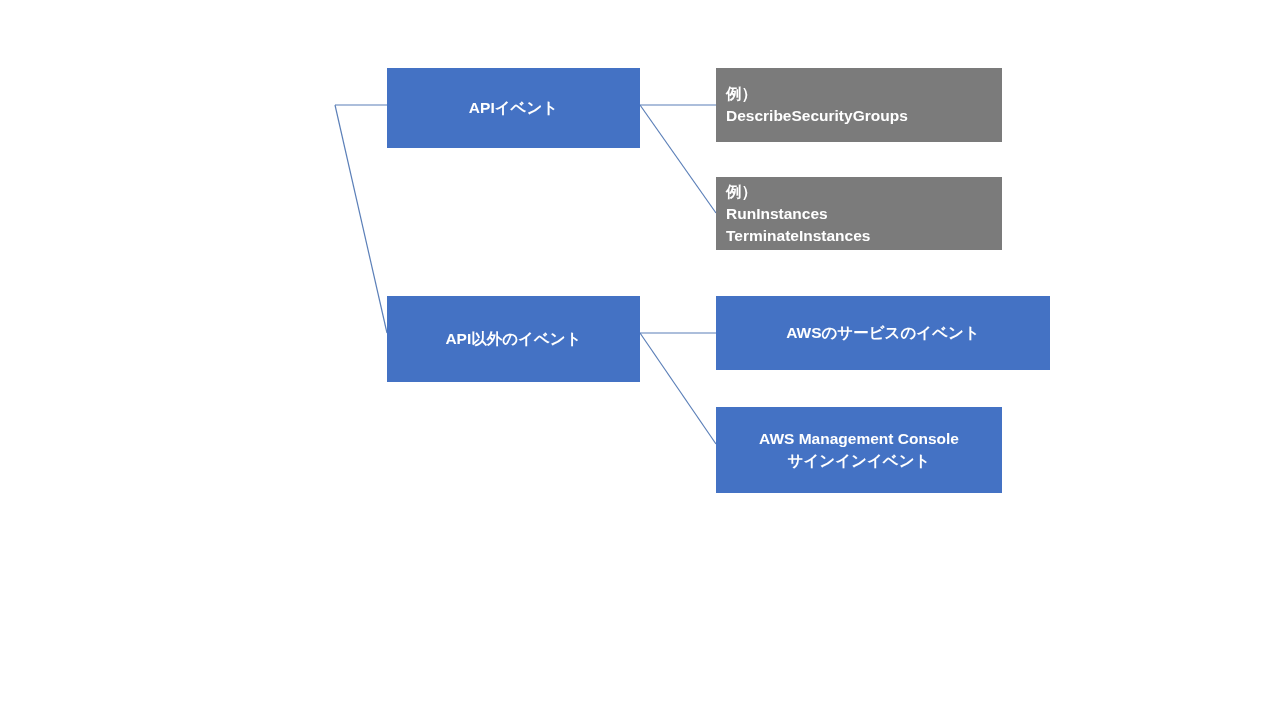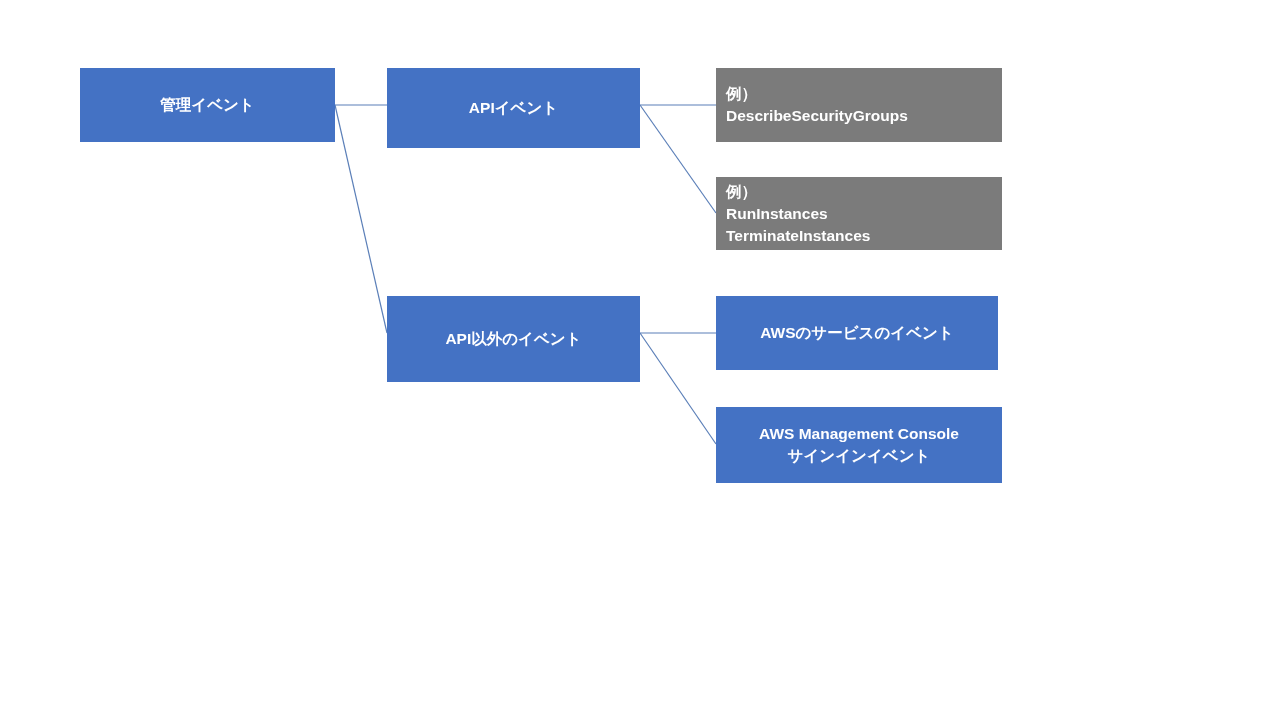--- a/index.html
+++ b/index.html
@@ -61,45 +61,42 @@
     <g stroke="#5B7FB8" stroke-width="1.2" fill="none">
       <line x1="335" y1="105" x2="387" y2="105"></line>
       <line x1="335" y1="105" x2="387" y2="333"></line>
       <line x1="640" y1="105" x2="716" y2="105"></line>
       <line x1="640" y1="105" x2="716" y2="213"></line>
       <line x1="640" y1="333" x2="716" y2="333"></line>
       <line x1="640" y1="333" x2="716" y2="444"></line>
     </g>
   </svg>
 
-  <div class="node blue center" style="left:80px; top:68px; width:255px; height:74px;">
-    <span class="txtline">管理イベント</span>
-  </div>
 
   <div class="node blue center" style="left:387px; top:68px; width:253px; height:80px;">
     <span class="txtline">APIイベント</span>
   </div>
 
   <div class="node gray leftalign" style="left:716px; top:68px; width:286px; height:74px;">
     <div class="txtline">例）</div>
     <div class="txtline">DescribeSecurityGroups</div>
   </div>
 
   <div class="node gray leftalign" style="left:716px; top:177px; width:286px; height:73px;">
     <div class="txtline">例）</div>
     <div class="txtline">RunInstances</div>
     <div class="txtline">TerminateInstances</div>
   </div>
 
   <div class="node blue center" style="left:387px; top:296px; width:253px; height:86px;">
     <span class="txtline">API以外のイベント</span>
   </div>
 
-  <div class="node blue center" style="left:716px; top:296px; width:282px; height:74px;">
+  <div class="node blue center" style="left:716px; top:296px; width:334px; height:74px;">
     <span class="txtline">AWSのサービスのイベント</span>
   </div>
 
-  <div class="node blue center" style="left:716px; top:407px; width:286px; height:76px;">
+  <div class="node blue center" style="left:716px; top:407px; width:286px; height:86px;">
     <div class="txtline">AWS Management Console</div>
     <div class="txtline">サインインイベント</div>
   </div>
 
 </div>
 
 </body></html>

